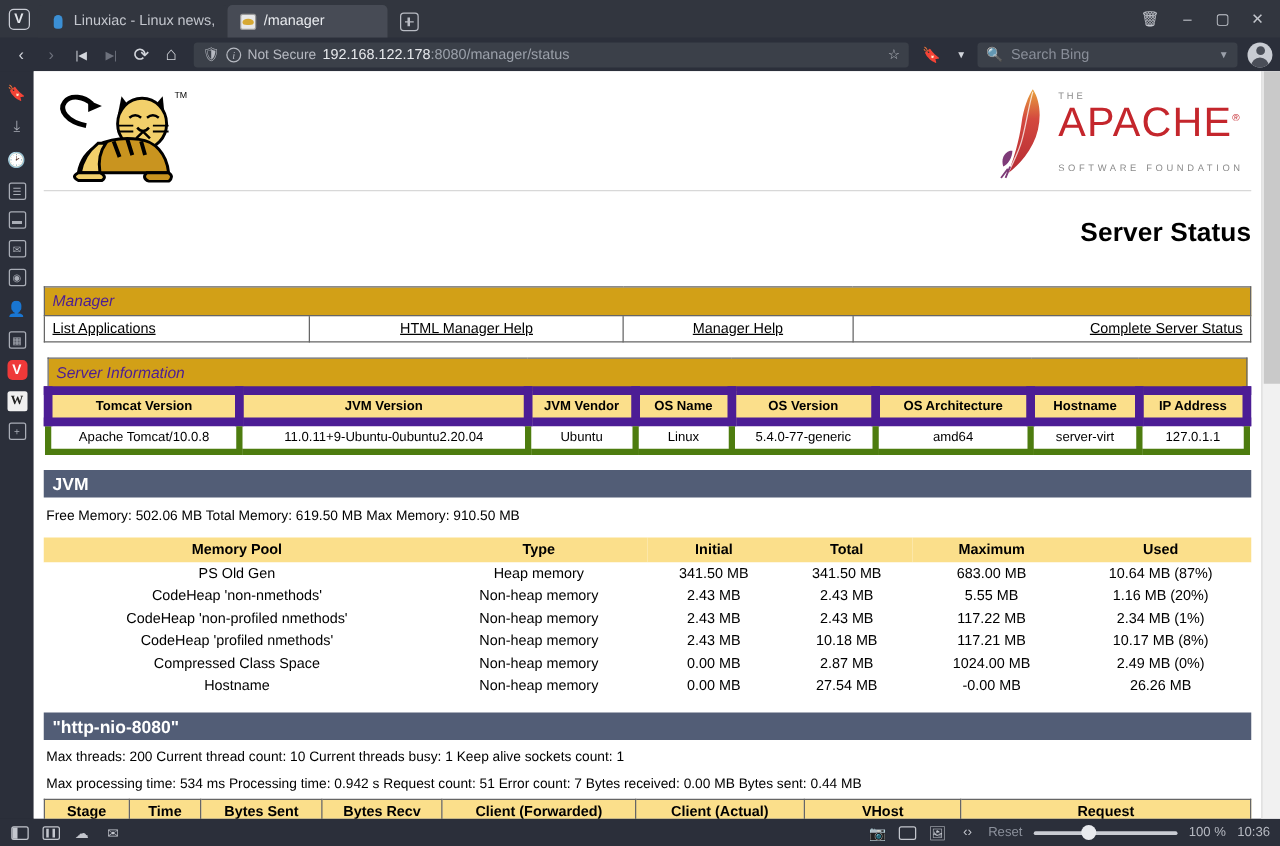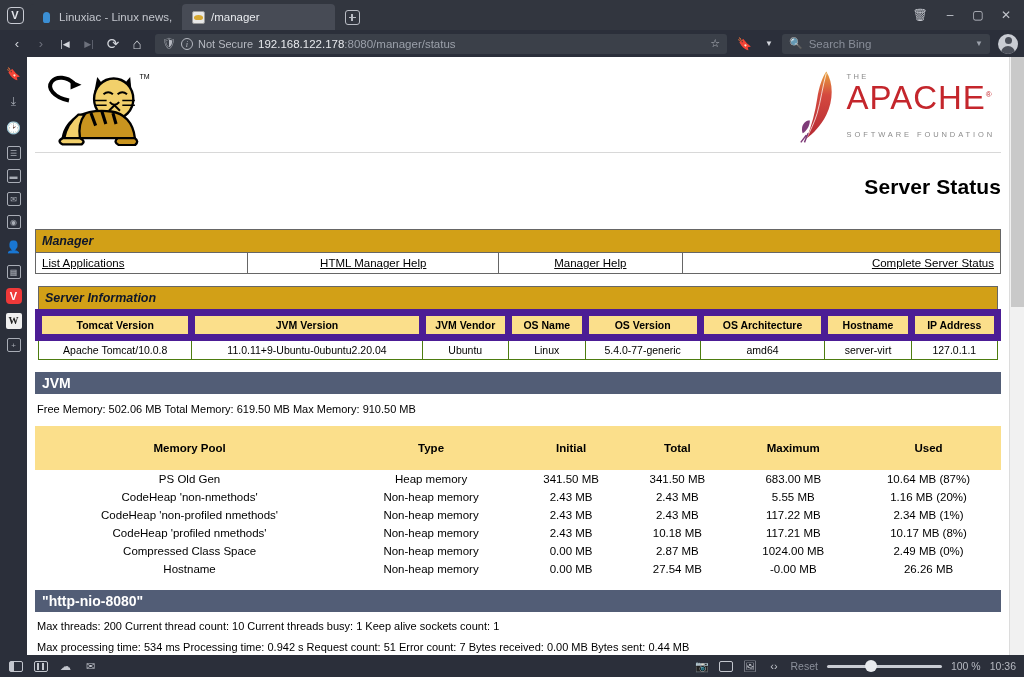--- a/index.html
+++ b/index.html
@@ -28,21 +28,21 @@
     font-weight: bold; line-height: 1;
   }
   .tabstrip { display: flex; align-items: flex-end; height: 30px; flex: 1; gap: 0; }
   .tab {
     height: 26px; display: flex; align-items: center; gap: 6px;
     padding: 0 10px; font-size: 11.5px; color: #c3c6cd;
     border-radius: 4px 4px 0 0; min-width: 0;
     overflow: hidden; white-space: nowrap; position: relative;
   }
   .tab.inactive { width: 152px; background: #32363f; }
-  .tab.active { width: 153px; background: #474b55; color: #e9ebef; justify-content: flex-end; }
+  .tab.active { width: 128px; background: #474b55; color: #e9ebef; justify-content: flex-end; }
   .tab-fav {
     width: 13px; height: 13px; flex: none; border-radius: 2px;
     display: flex; align-items: center; justify-content: center;
     font-size: 9px; overflow: hidden;
   }
   .fav-linuxiac { background: transparent; position: relative; }
   .fav-linuxiac::before {
     content: ""; position: absolute; width: 7px; height: 11px;
     background: #3b8fd4; border-radius: 4px 4px 3px 3px; left: 3px; top: 1px;
   }
@@ -195,51 +195,51 @@
   .ap-sub { font-size: 7.5px; letter-spacing: 2.9px; color: #8b8b8b; margin-top: 17px; }
 
   h1.pagetitle {
     text-align: right; font-size: 21px; font-weight: bold;
     margin: 22px 0 30px 0; letter-spacing: 0.1px;
   }
 
   table.tc { width: 100%; border-collapse: collapse; font-size: 11.5px; }
   table.tc.outer { border: 1px solid #666; margin-bottom: 12px; }
   .sec-gold {
-    background: #d2a017; font-weight: bold; font-style: italic;
+    background: #d2a017; font-weight: normal; font-style: italic;
     font-size: 12.5px; padding: 4px 6px; border: 1px solid #666;
-    text-align: left; color: #0f172a;
+    text-align: left; color: #4c1d95;
   }
   .linkcell {
     border: 1px solid #666; padding: 4px 6px; background: #fff;
     text-align: center; font-size: 11.5px;
   }
   .linkcell a { color: #000; text-decoration: underline; }
   .linkcell.l { text-align: left; }
   .linkcell.r { text-align: right; }
   th.goldhdr {
     background: #fbdf8b; border: 7px solid #4c1d95; padding: 3px 5px;
     font-size: 10.5px; font-weight: bold; text-align: center; color: #000;
   }
   td.datacell {
-    border: 1px solid #4d7c0f; padding: 3px 5px; text-align: center;
+    border: 5px solid #4d7c0f; padding: 3px 5px; text-align: center;
     font-size: 10.5px; background: #fff; margin-top: 35px;
   }
 
   .sec-slate {
     background: #525d76; color: #fff; font-weight: bold; font-size: 14px;
     padding: 3px 7px; margin: 10px 0 0 0;
   }
   .plain-line { font-size: 11px; padding: 9px 2px 7px 2px; color: #000; }
   .plain-line.tight { padding: 2px 2px 0 2px; }
   .plain-line.first { padding-top: 8px; }
 
   table.memtbl { width: 100%; border-collapse: collapse; margin-top: 4px; }
   table.memtbl th {
-    background: #fbdf8b; padding: 16px 5px; font-size: 11.5px;
+    background: #fbdf8b; padding: 4px 5px; font-size: 11.5px;
     font-weight: bold; text-align: center; color: #000;
   }
   table.memtbl td {
     padding: 3px 5px; font-size: 11.5px; text-align: center; background: #fff;
   }
   table.reqtbl { width: 100%; border-collapse: collapse; margin-top: 6px; }
   table.reqtbl th {
     background: #fbdf8b; padding: 4px 5px; font-size: 11.5px;
     font-weight: bold; text-align: center; border: 1px solid #666; color: #000;
   }

